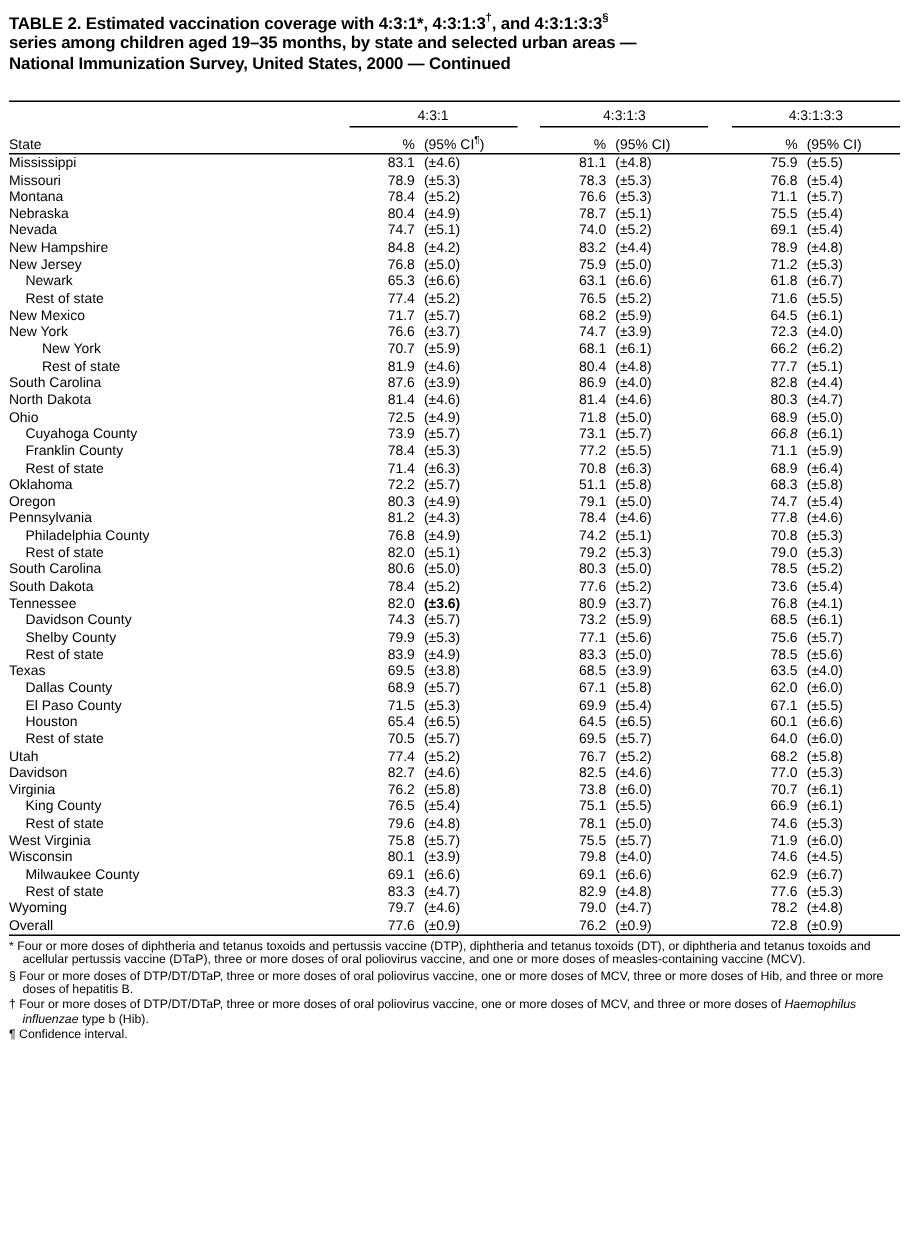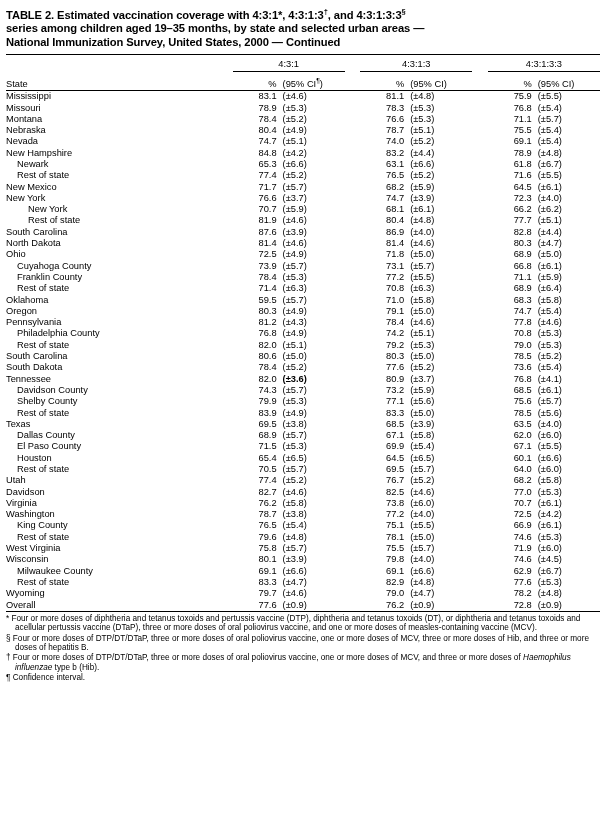--- a/index.html
+++ b/index.html
@@ -19,21 +19,21 @@
     position: relative;
     width: 606px;
     height: 831px;
     padding: 0;
     box-sizing: border-box;
   }
   .title {
     font-weight: bold;
     font-size: 11.2px;
     line-height: 13.6px;
-    margin: 5px 6px 4px 6px;
+    margin: 5px 6px 16px 6px;
     letter-spacing: -0.1px;
   }
   .title sup { font-size: 7.5px; vertical-align: super; font-weight: bold; }
   .rule {
     border: none;
     border-top: 1.5px solid #000;
     margin: 4px 6px 0 6px;
   }
   .thin-rule {
     border: none;
@@ -236,20 +236,31 @@
           <td class="col-pct" style="text-align: right;">84.8</td>
           <td class="col-ci" style="text-align: left; padding-left: 6px;">(±4.2)</td>
           <td></td>
           <td class="col-pct" style="text-align: right;">83.2</td>
           <td class="col-ci" style="text-align: left; padding-left: 6px;">(±4.4)</td>
           <td></td>
           <td class="col-pct" style="text-align: right;">78.9</td>
           <td class="col-ci" style="text-align: left; padding-left: 6px;">(±4.8)</td>
         </tr>
         <tr>
+          <td>New Jersey</td>
+          <td class="col-pct" style="text-align: right;">76.8</td>
+          <td class="col-ci" style="text-align: left; padding-left: 6px;">(±5.0)</td>
+          <td></td>
+          <td class="col-pct" style="text-align: right;">75.9</td>
+          <td class="col-ci" style="text-align: left; padding-left: 6px;">(±5.0)</td>
+          <td></td>
+          <td class="col-pct" style="text-align: right;">71.2</td>
+          <td class="col-ci" style="text-align: left; padding-left: 6px;">(±5.3)</td>
+        </tr>
+        <tr>
           <td class="indent1">Newark</td>
           <td class="col-pct" style="text-align: right;">65.3</td>
           <td class="col-ci" style="text-align: left; padding-left: 6px;">(±6.6)</td>
           <td></td>
           <td class="col-pct" style="text-align: right;">63.1</td>
           <td class="col-ci" style="text-align: left; padding-left: 6px;">(±6.6)</td>
           <td></td>
           <td class="col-pct" style="text-align: right;">61.8</td>
           <td class="col-ci" style="text-align: left; padding-left: 6px;">(±6.7)</td>
         </tr>
@@ -342,21 +353,21 @@
           <td class="col-ci" style="text-align: left; padding-left: 6px;">(±5.0)</td>
         </tr>
         <tr>
           <td class="indent1">Cuyahoga County</td>
           <td class="col-pct" style="text-align: right;">73.9</td>
           <td class="col-ci" style="text-align: left; padding-left: 6px;">(±5.7)</td>
           <td></td>
           <td class="col-pct" style="text-align: right;">73.1</td>
           <td class="col-ci" style="text-align: left; padding-left: 6px;">(±5.7)</td>
           <td></td>
-          <td class="col-pct" style="text-align: right;">66.8</td>
+          <td class="col-pct" style="text-align: right; font-style: italic;">66.8</td>
           <td class="col-ci" style="text-align: left; padding-left: 6px;">(±6.1)</td>
         </tr>
         <tr>
           <td class="indent1">Franklin County</td>
           <td class="col-pct" style="text-align: right;">78.4</td>
           <td class="col-ci" style="text-align: left; padding-left: 6px;">(±5.3)</td>
           <td></td>
           <td class="col-pct" style="text-align: right;">77.2</td>
           <td class="col-ci" style="text-align: left; padding-left: 6px;">(±5.5)</td>
           <td></td>
@@ -369,24 +380,24 @@
           <td class="col-ci" style="text-align: left; padding-left: 6px;">(±6.3)</td>
           <td></td>
           <td class="col-pct" style="text-align: right;">70.8</td>
           <td class="col-ci" style="text-align: left; padding-left: 6px;">(±6.3)</td>
           <td></td>
           <td class="col-pct" style="text-align: right;">68.9</td>
           <td class="col-ci" style="text-align: left; padding-left: 6px;">(±6.4)</td>
         </tr>
         <tr>
           <td>Oklahoma</td>
-          <td class="col-pct" style="text-align: right;">59.5</td>
-          <td class="col-ci" style="text-align: left; padding-left: 6px;">(±5.7)</td>
-          <td></td>
-          <td class="col-pct" style="text-align: right;">71.0</td>
+          <td class="col-pct" style="text-align: right;">72.2</td>
+          <td class="col-ci" style="text-align: left; padding-left: 6px;">(±5.7)</td>
+          <td></td>
+          <td class="col-pct" style="text-align: right;">51.1</td>
           <td class="col-ci" style="text-align: left; padding-left: 6px;">(±5.8)</td>
           <td></td>
           <td class="col-pct" style="text-align: right;">68.3</td>
           <td class="col-ci" style="text-align: left; padding-left: 6px;">(±5.8)</td>
         </tr>
         <tr>
           <td>Oregon</td>
           <td class="col-pct" style="text-align: right;">80.3</td>
           <td class="col-ci" style="text-align: left; padding-left: 6px;">(±4.9)</td>
           <td></td>
@@ -575,31 +586,20 @@
         <tr>
           <td>Virginia</td>
           <td class="col-pct" style="text-align: right;">76.2</td>
           <td class="col-ci" style="text-align: left; padding-left: 6px;">(±5.8)</td>
           <td></td>
           <td class="col-pct" style="text-align: right;">73.8</td>
           <td class="col-ci" style="text-align: left; padding-left: 6px;">(±6.0)</td>
           <td></td>
           <td class="col-pct" style="text-align: right;">70.7</td>
           <td class="col-ci" style="text-align: left; padding-left: 6px;">(±6.1)</td>
-        </tr>
-        <tr>
-          <td>Washington</td>
-          <td class="col-pct" style="text-align: right;">78.7</td>
-          <td class="col-ci" style="text-align: left; padding-left: 6px;">(±3.8)</td>
-          <td></td>
-          <td class="col-pct" style="text-align: right;">77.2</td>
-          <td class="col-ci" style="text-align: left; padding-left: 6px;">(±4.0)</td>
-          <td></td>
-          <td class="col-pct" style="text-align: right;">72.5</td>
-          <td class="col-ci" style="text-align: left; padding-left: 6px;">(±4.2)</td>
         </tr>
         <tr>
           <td class="indent1">King County</td>
           <td class="col-pct" style="text-align: right;">76.5</td>
           <td class="col-ci" style="text-align: left; padding-left: 6px;">(±5.4)</td>
           <td></td>
           <td class="col-pct" style="text-align: right;">75.1</td>
           <td class="col-ci" style="text-align: left; padding-left: 6px;">(±5.5)</td>
           <td></td>
           <td class="col-pct" style="text-align: right;">66.9</td>

